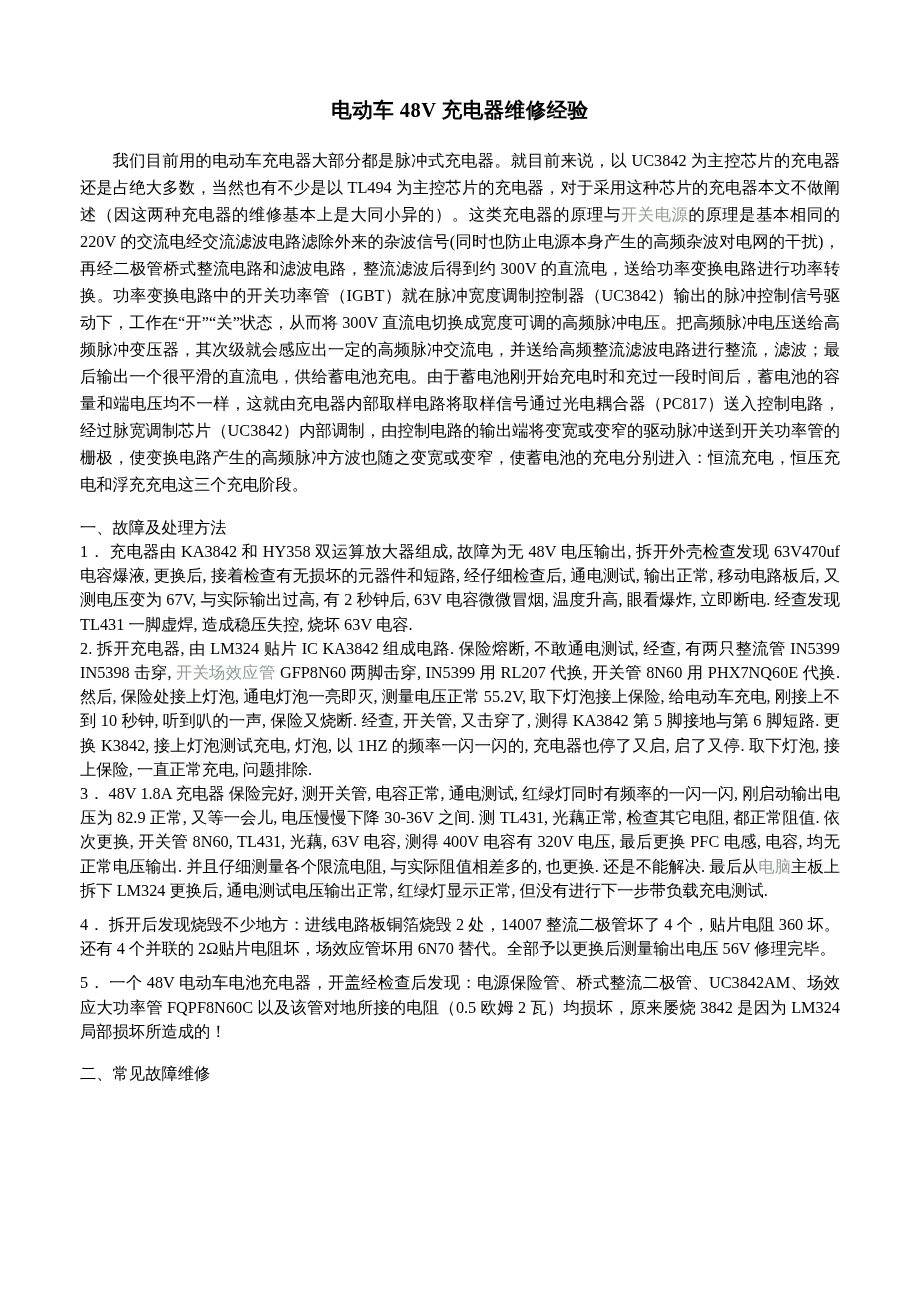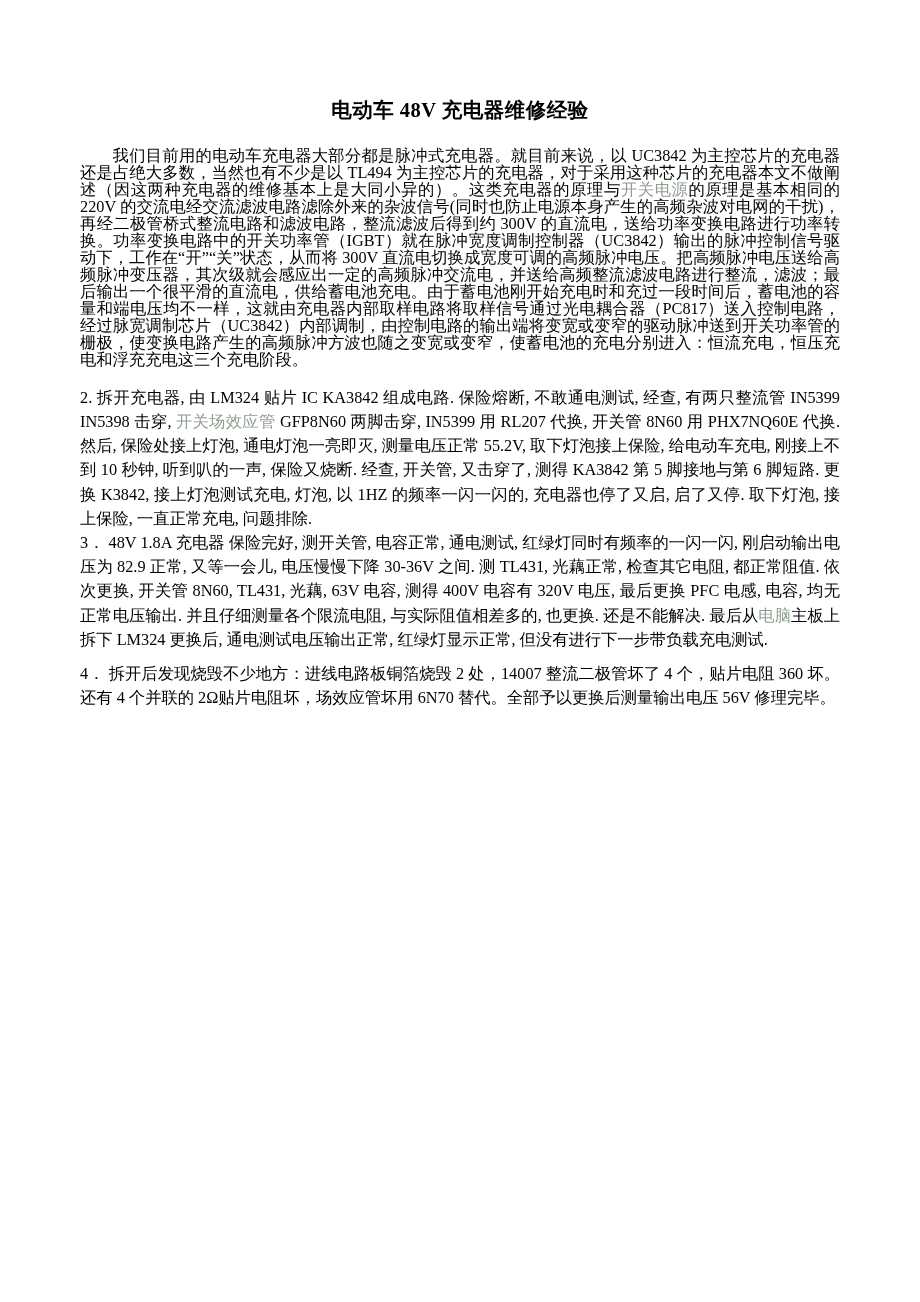--- a/index.html
+++ b/index.html
@@ -25,21 +25,21 @@
   .doc-title {
     text-align: center;
     font-size: 20.5px;
     font-weight: bold;
     letter-spacing: 0.5px;
     margin: 0 0 22px 0;
     line-height: 1.4;
   }
   .para {
     font-size: 16.3px;
-    line-height: 17px;
+    line-height: 27px;
     text-align: justify;
     text-justify: inter-ideograph;
     margin: 0;
     letter-spacing: 0px;
     word-break: break-word;
   }
   .indent {
     text-indent: 2em;
   }
   .section-head {
@@ -66,32 +66,36 @@
 <body>
 
 <div id="page">
 
   <h1 class="doc-title">电动车 48V 充电器维修经验</h1>
 
   <p class="para indent"><span>我们目前用的电动车充电器大部分都是脉冲式充电器。就目前来说，以 UC3842 为主控芯片的充电器还是占绝大多数，当然也有不少是以 TL494 为主控芯片的充电器，对于采用这种芯片的充电器本文不做阐述（因这两种充电器的维修基本上是大同小异的）。这类充电器的原理与</span><span class="doclink">开关电源</span><span>的原理是基本相同的 220V 的交流电经交流滤波电路滤除外来的杂波信号(同时也防止电源本身产生的高频杂波对电网的干扰)，再经二极管桥式整流电路和滤波电路，整流滤波后得到约 300V 的直流电，送给功率变换电路进行功率转换。功率变换电路中的开关功率管（IGBT）就在脉冲宽度调制控制器（UC3842）输出的脉冲控制信号驱动下，工作在“开”“关”状态，从而将 300V 直流电切换成宽度可调的高频脉冲电压。把高频脉冲电压送给高频脉冲变压器，其次级就会感应出一定的高频脉冲交流电，并送给高频整流滤波电路进行整流，滤波；最后输出一个很平滑的直流电，供给蓄电池充电。由于蓄电池刚开始充电时和充过一段时间后，蓄电池的容量和端电压均不一样，这就由充电器内部取样电路将取样信号通过光电耦合器（PC817）送入控制电路，经过脉宽调制芯片（UC3842）内部调制，由控制电路的输出端将变宽或变窄的驱动脉冲送到开关功率管的栅极，使变换电路产生的高频脉冲方波也随之变宽或变窄，使蓄电池的充电分别进入：恒流充电，恒压充电和浮充充电这三个充电阶段。</span></p>
 
   <div class="block-spacer-18"></div>
 
+  <p class="section-head">一、故障及处理方法</p>
 
+  <p class="item">1． 充电器由 KA3842 和 HY358 双运算放大器组成, 故障为无 48V 电压输出, 拆开外壳检查发现 63V470uf 电容爆液, 更换后, 接着检查有无损坏的元器件和短路, 经仔细检查后, 通电测试, 输出正常, 移动电路板后, 又测电压变为 67V, 与实际输出过高, 有 2 秒钟后, 63V 电容微微冒烟, 温度升高, 眼看爆炸, 立即断电. 经查发现 TL431 一脚虚焊, 造成稳压失控, 烧坏 63V 电容.</p>
 
   <p class="item"><span>2. 拆开充电器, 由 LM324 贴片 IC KA3842 组成电路. 保险熔断, 不敢通电测试, 经查, 有两只整流管 IN5399  IN5398 击穿, </span><span class="doclink">开关场效应管</span><span> GFP8N60 两脚击穿, IN5399 用 RL207 代换, 开关管 8N60 用 PHX7NQ60E 代换. 然后, 保险处接上灯泡, 通电灯泡一亮即灭, 测量电压正常 55.2V, 取下灯泡接上保险, 给电动车充电, 刚接上不到 10 秒钟, 听到叭的一声, 保险又烧断. 经查, 开关管, 又击穿了, 测得 KA3842 第 5 脚接地与第 6 脚短路. 更换 K3842, 接上灯泡测试充电, 灯泡, 以 1HZ 的频率一闪一闪的, 充电器也停了又启, 启了又停. 取下灯泡, 接上保险, 一直正常充电, 问题排除.</span></p>
 
   <p class="item"><span>3． 48V 1.8A 充电器  保险完好, 测开关管, 电容正常, 通电测试, 红绿灯同时有频率的一闪一闪, 刚启动输出电压为 82.9 正常, 又等一会儿, 电压慢慢下降 30-36V 之间. 测 TL431, 光藕正常, 检查其它电阻, 都正常阻值. 依次更换, 开关管 8N60, TL431, 光藕, 63V 电容, 测得 400V 电容有 320V 电压, 最后更换 PFC 电感, 电容, 均无正常电压输出. 并且仔细测量各个限流电阻, 与实际阻值相差多的, 也更换. 还是不能解决. 最后从</span><span class="doclink">电脑</span><span>主板上拆下 LM324 更换后, 通电测试电压输出正常, 红绿灯显示正常, 但没有进行下一步带负载充电测试.</span></p>
 
   <div class="block-spacer-10"></div>
 
   <p class="item">4． 拆开后发现烧毁不少地方：进线电路板铜箔烧毁 2 处，14007 整流二极管坏了 4 个，贴片电阻 360 坏。还有 4 个并联的 2Ω贴片电阻坏，场效应管坏用 6N70 替代。全部予以更换后测量输出电压 56V 修理完毕。</p>
 
   <div class="block-spacer-10"></div>
 
+  <p class="item">5． 一个 48V 电动车电池充电器，开盖经检查后发现：电源保险管、桥式整流二极管、UC3842AM、场效应大功率管 FQPF8N60C 以及该管对地所接的电阻（0.5 欧姆 2 瓦）均损坏，原来屡烧 3842 是因为 LM324 局部损坏所造成的！</p>
 
   <div class="block-spacer-18"></div>
 
+  <p class="section-head">二、常见故障维修</p>
 
   <div class="block-spacer-10"></div>
 
 
 </div>
 
 </body></html>

